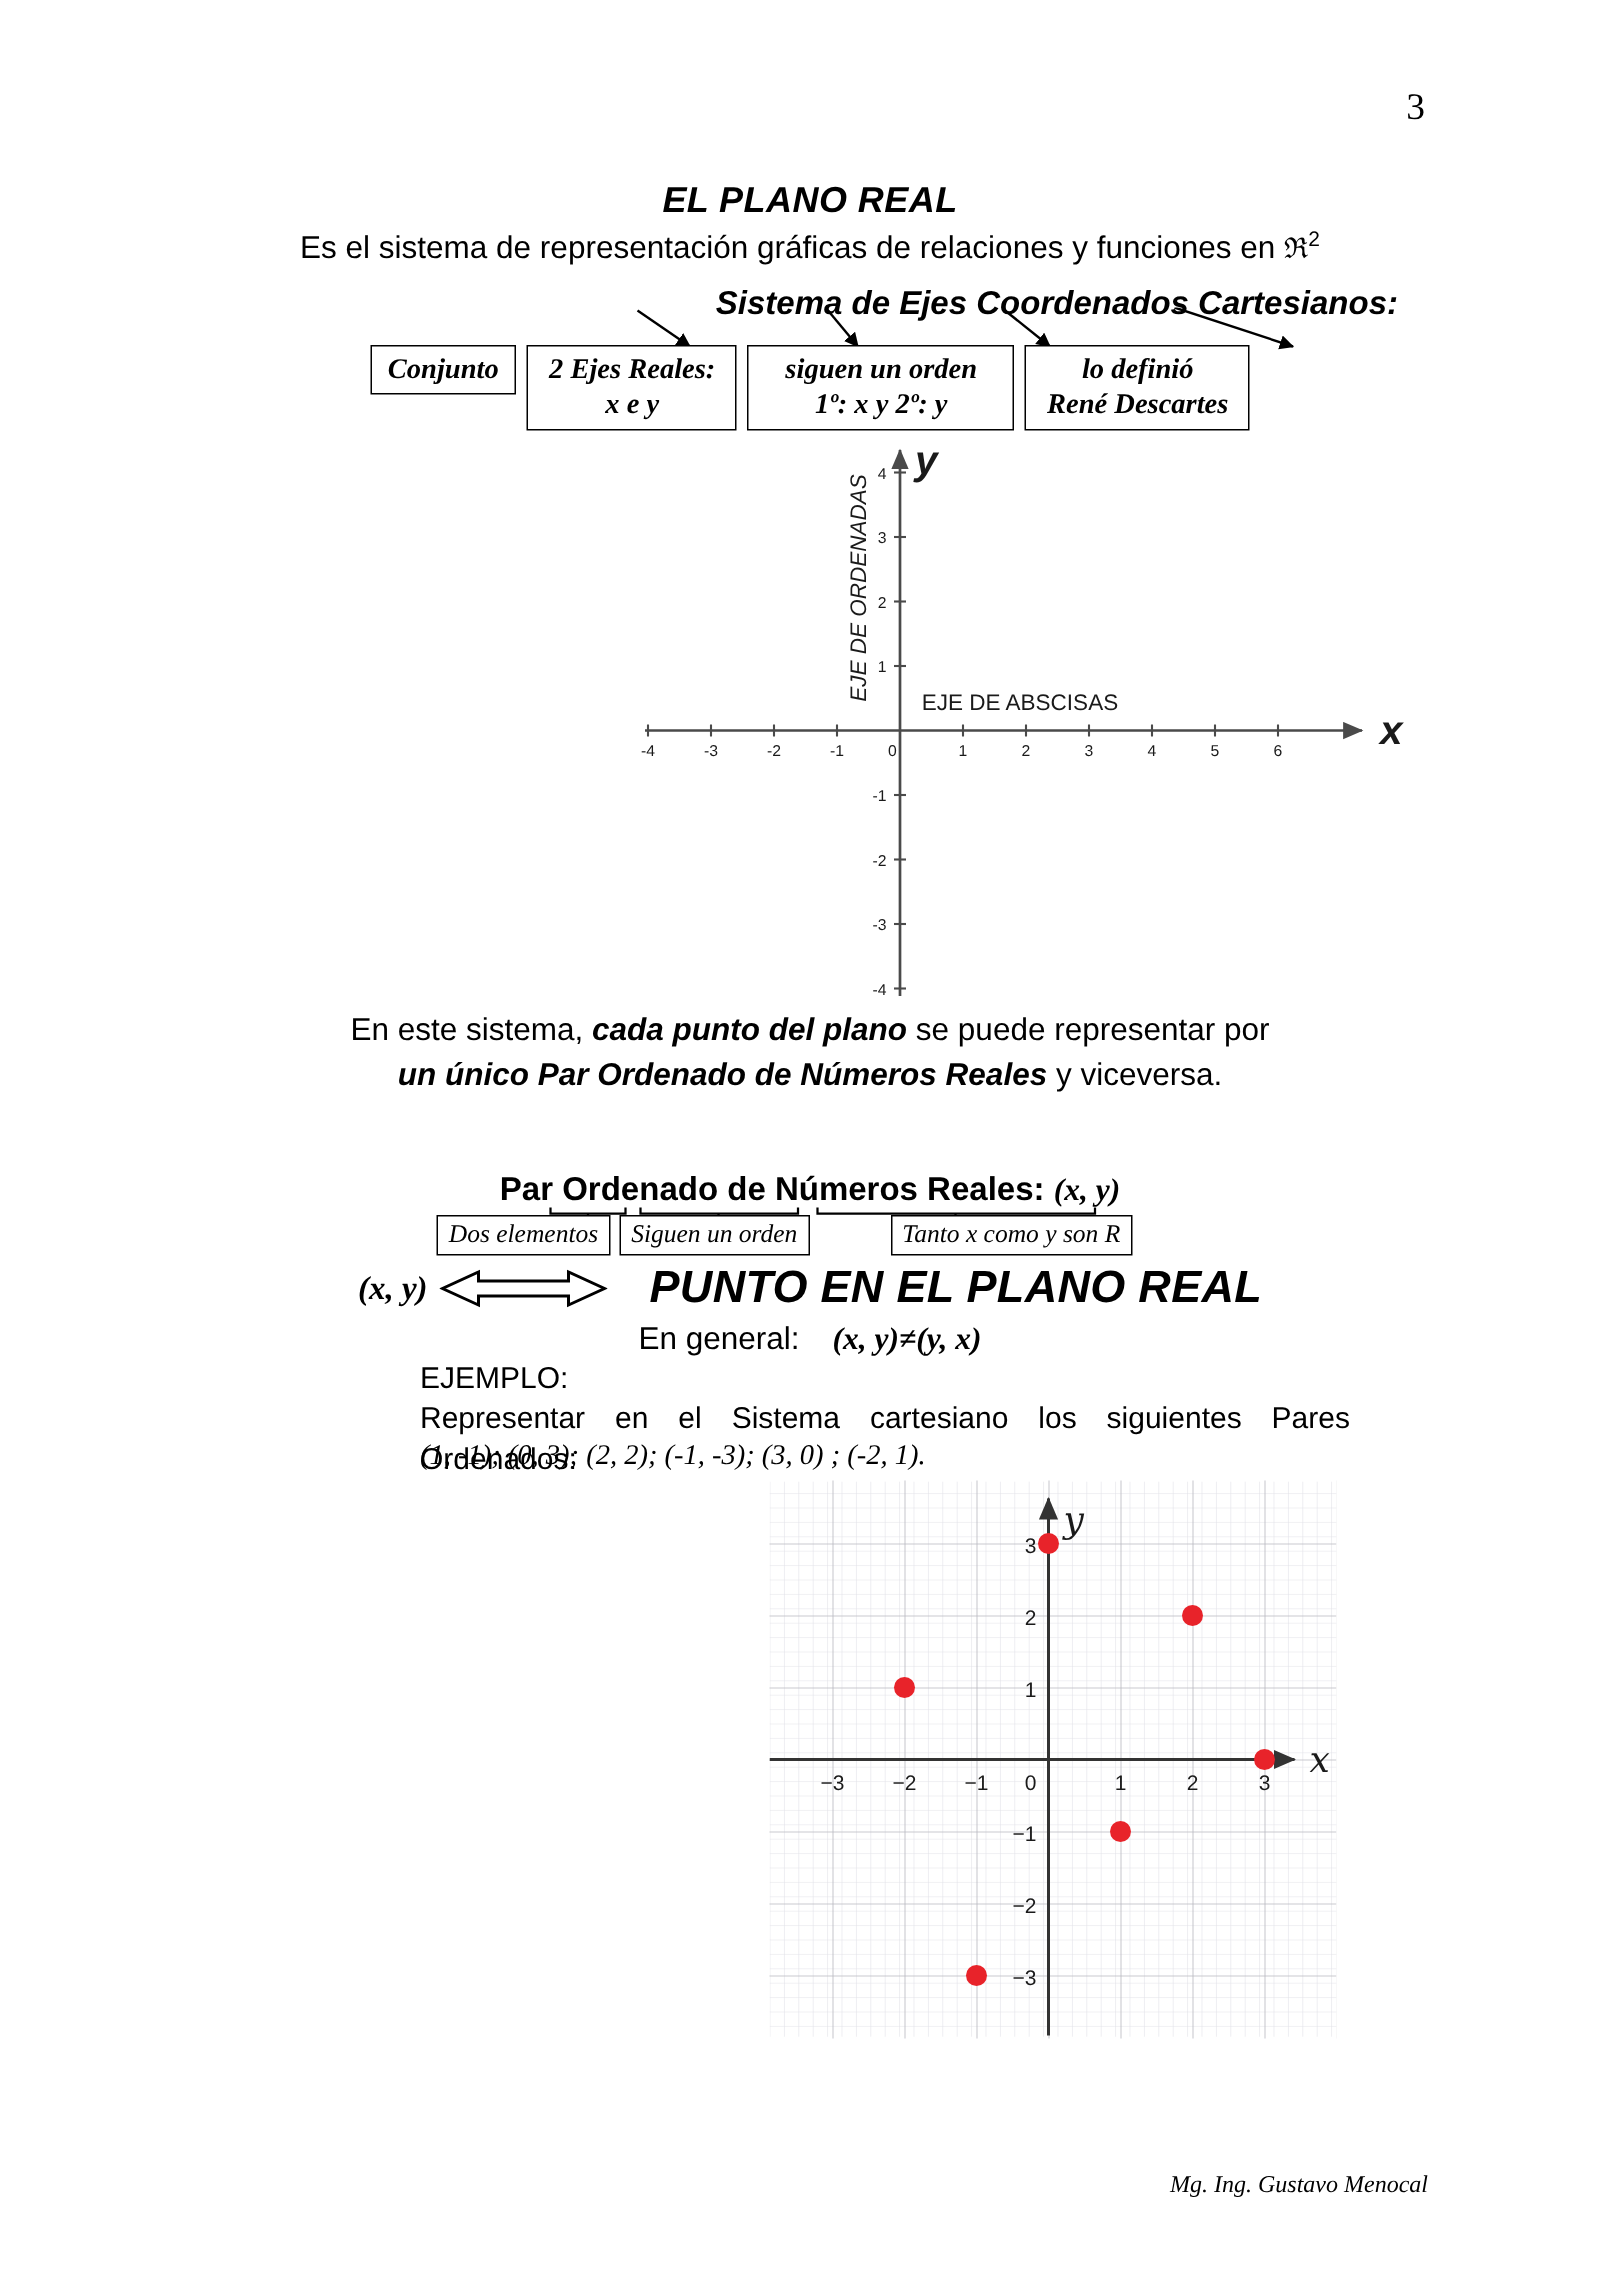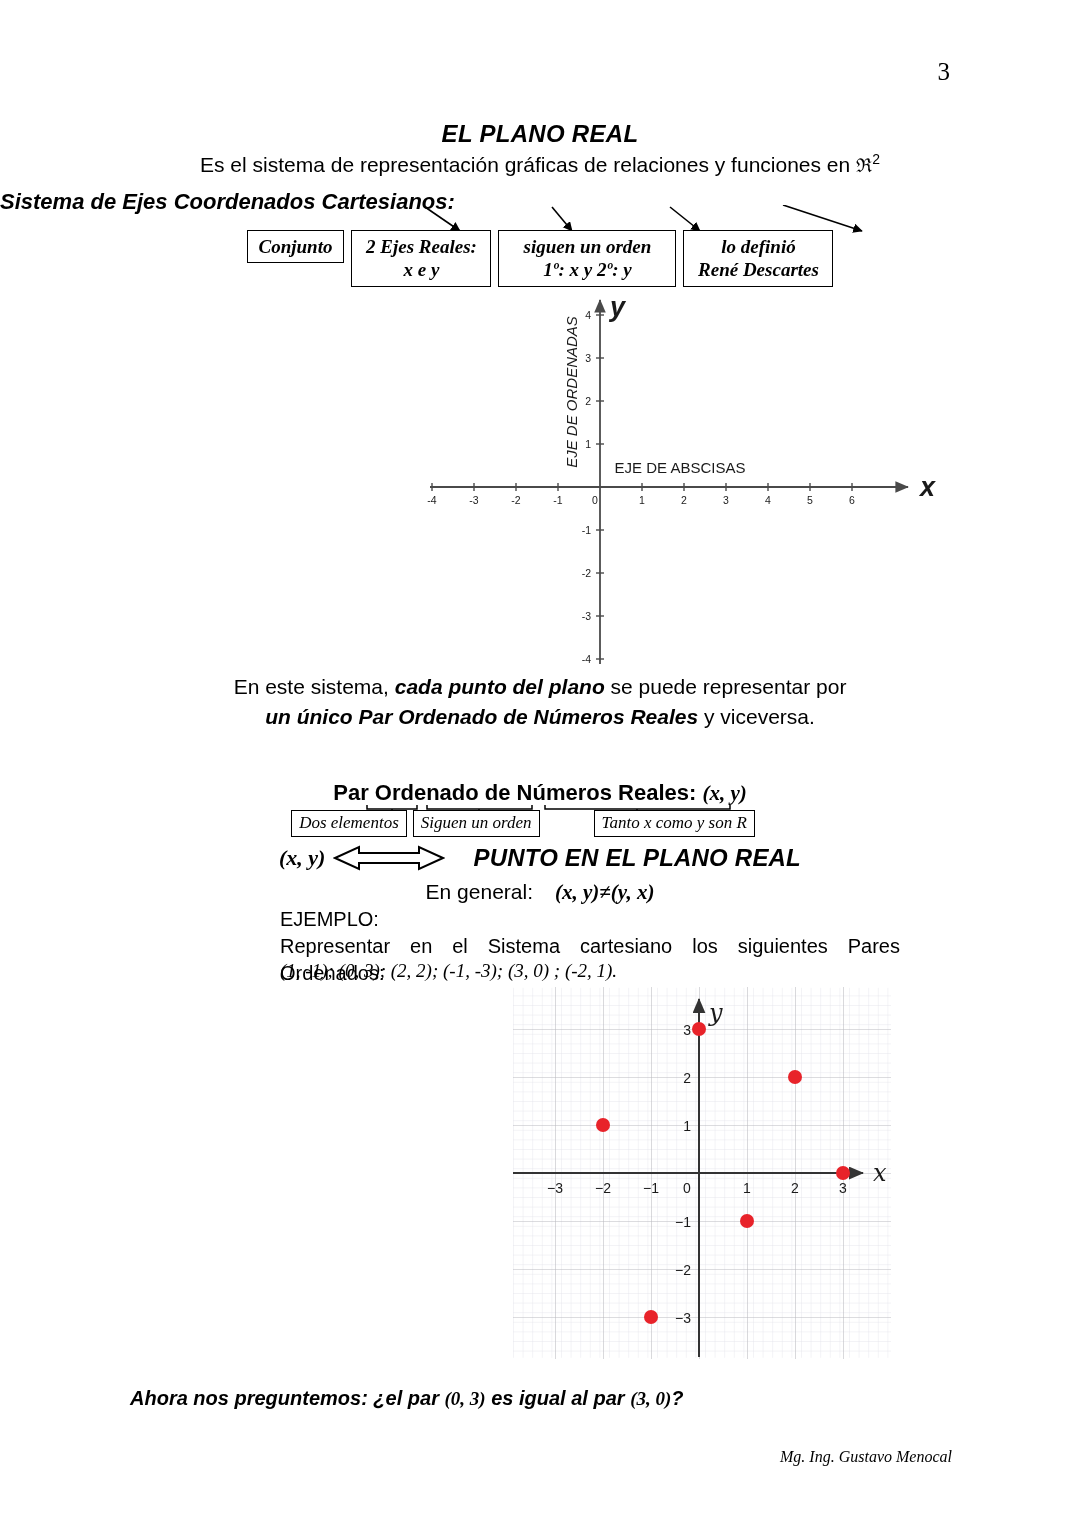--- a/index.html
+++ b/index.html
@@ -42,21 +42,21 @@
   #doc-subtitle {
     top: 151px; left: 0; width: 1080px;
     text-align: center;
     font-size: 21px;
   }
   #doc-subtitle .sup { font-size: 14px; vertical-align: super; }
   #doc-subtitle .real { font-family: "DejaVu Serif", serif; font-size: 19px; }
 
   #section-heading {
     top: 189px; left: 0; width: 932px;
-    text-align: left;
+    text-align: right;
     font-weight: bold;
     font-style: italic;
     font-size: 22px;
   }
 
   
   #arrows-svg { top: 205px; left: 400px; }
 
   
   #box-row {
@@ -140,21 +140,21 @@
     align-items: center;
     gap: 8px;
   }
   #po-equiv .lhs {
     font-family: "Liberation Serif", serif;
     font-weight: bold; font-style: italic;
     font-size: 22px;
   }
   #po-equiv .rhs {
     font-weight: bold; font-style: italic;
-    font-size: 24px;
+    font-size: 30px;
     letter-spacing: .2px;
     margin-left: 20px;
   }
 
   #en-general {
     top: 880px; left: 0; width: 1080px;
     text-align: center;
     font-size: 21px;
   }
   #en-general .expr {
@@ -412,17 +412,16 @@
     <g id="fig2-points">
       <circle cx="234" cy="236" r="7" fill="#e8232a"></circle>
       <circle cx="186" cy="44" r="7" fill="#e8232a"></circle>
       <circle cx="282" cy="92" r="7" fill="#e8232a"></circle>
       <circle cx="138" cy="332" r="7" fill="#e8232a"></circle>
       <circle cx="330" cy="188" r="7" fill="#e8232a"></circle>
       <circle cx="90" cy="140" r="7" fill="#e8232a"></circle>
     </g>
   </svg>
 
-  <div class="abs" id="closing"><span>Ahora nos preguntemos: ¿el par </span><span class="pair">(0, 3)</span><span> es igual al par </span><span class="pair">(3, 0)</span><span>?</span></div>
 
   <div class="abs" id="footer">Mg. Ing. Gustavo Menocal</div>
 
 </div>
 
 </body></html>

